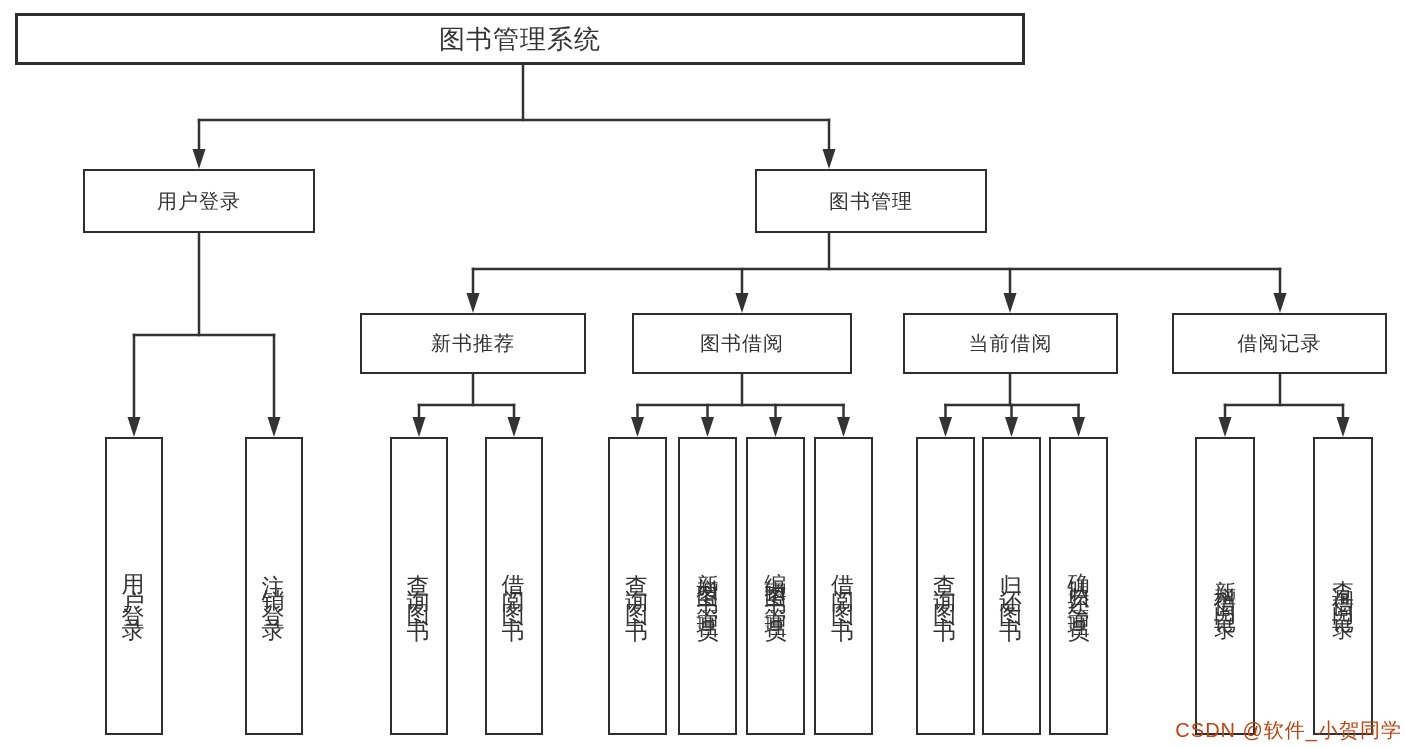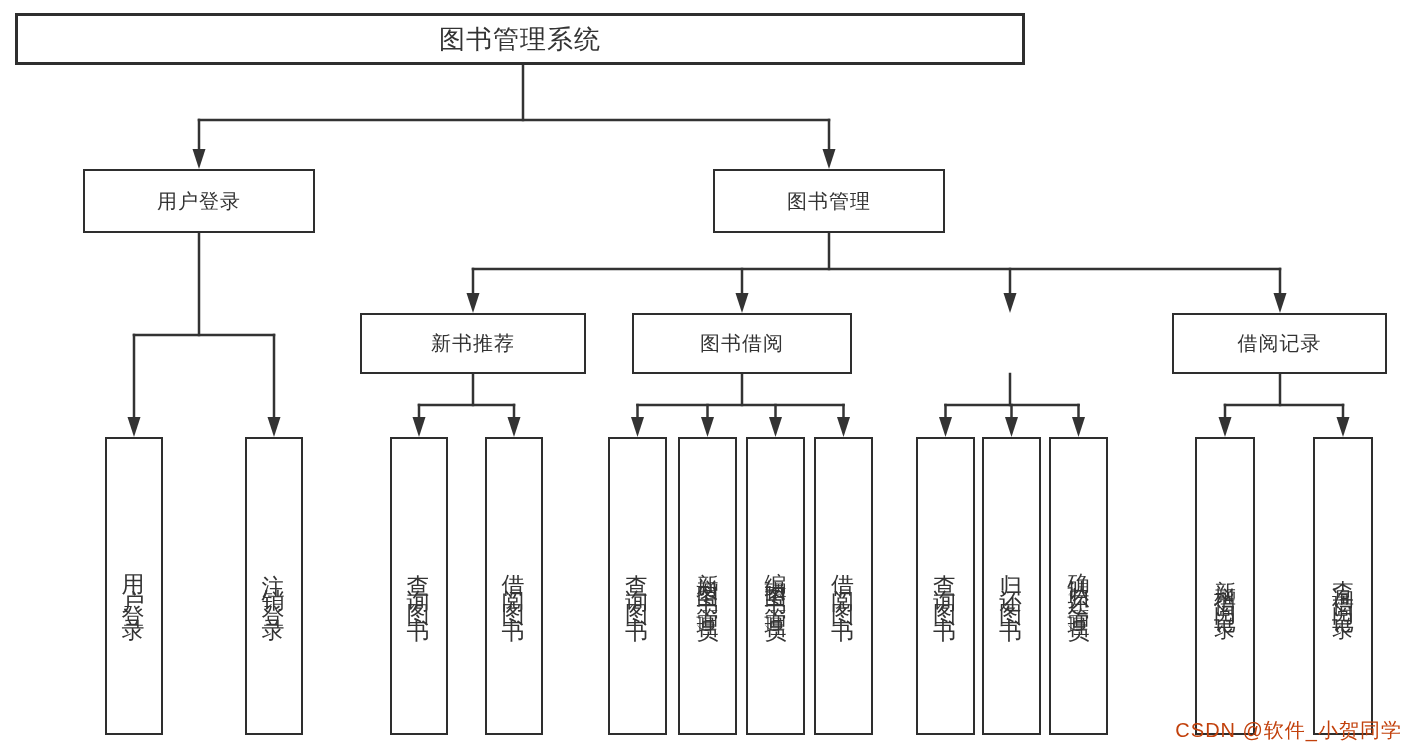--- a/index.html
+++ b/index.html
@@ -120,24 +120,25 @@
     <path d="M1225,405 L1343,405"></path>
     <line x1="1225" y1="405" x2="1225" y2="418"></line>
       <polygon points="1218.5,417 1231.5,417 1225,437"></polygon>
     <line x1="1343" y1="405" x2="1343" y2="418"></line>
       <polygon points="1336.5,417 1349.5,417 1343,437"></polygon>
   </svg>
 
   <div class="node root-node" style="left:15px; top:13px; width:1010px; height:52px;">图书管理系统</div>
 
   <div class="node h-node" style="left:83px; top:169px; width:232px; height:64px;">用户登录</div>
-  <div class="node h-node" style="left:713px; top:169px; width:232px; height:64px;">图书管理</div>
+  <div class="node h-node" style="left:755px; top:169px; width:232px; height:64px;">图书管理</div>
 
   <div class="node h-node" style="left:360px; top:313px; width:226px; height:61px;">新书推荐</div>
   <div class="node h-node" style="left:632px; top:313px; width:220px; height:61px;">图书借阅</div>
+  <div class="node h-node" style="left:903px; top:313px; width:215px; height:61px;">当前借阅</div>
   <div class="node h-node" style="left:1172px; top:313px; width:215px; height:61px;">借阅记录</div>
 
   <div class="node v-node" style="left:105px; top:437px; width:58px; height:298px;">
     <span class="ls4">用户登录</span>
   </div>
   <div class="node v-node" style="left:245px; top:437px; width:58px; height:298px;">
     <span class="ls4">注销登录</span>
   </div>
 
   <div class="node v-node" style="left:390px; top:437px; width:58px; height:298px;">

